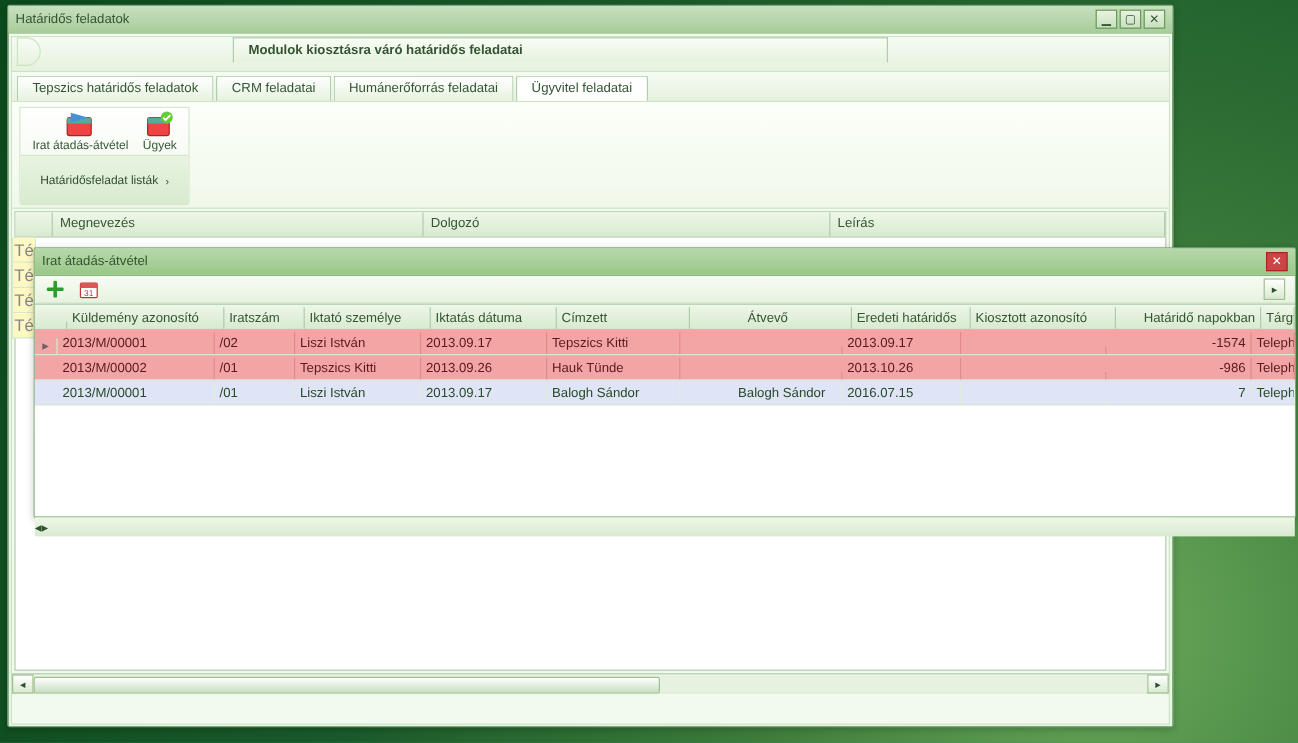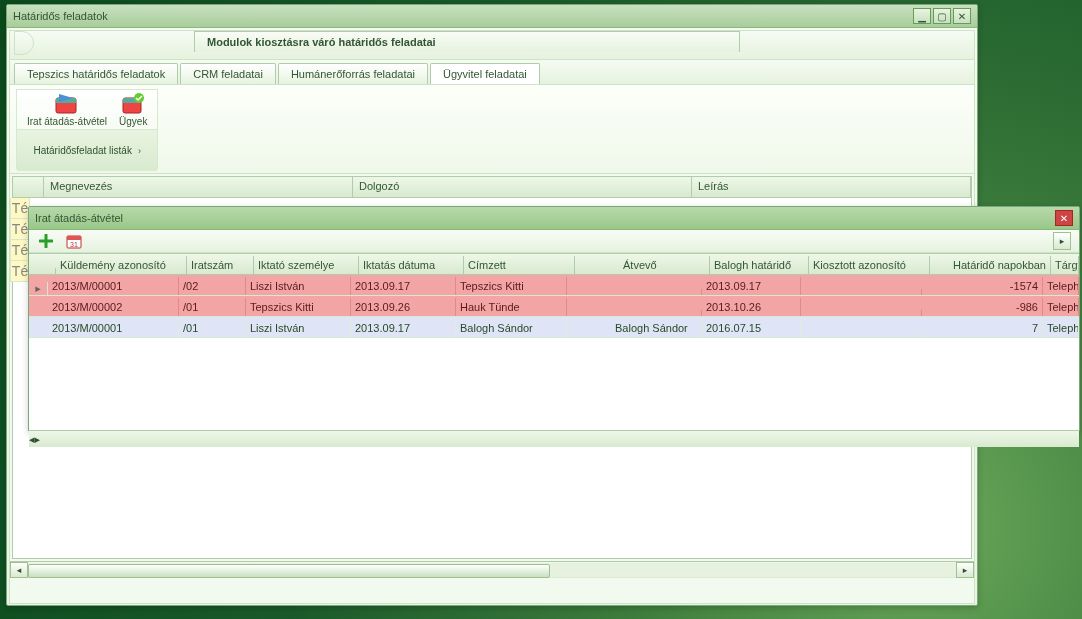--- a/index.html
+++ b/index.html
@@ -167,21 +167,21 @@
   </div>
   <div class="sw-grid">
     <div class="sw-hdr">
       <div class="c sel"></div>
       <div class="c w-id">Küldemény azonosító</div>
       <div class="c w-ir">Iratszám</div>
       <div class="c w-ik">Iktató személye</div>
       <div class="c w-dt">Iktatás dátuma</div>
       <div class="c w-cm">Címzett</div>
       <div class="c w-at">Átvevő</div>
-      <div class="c w-eh">Balogh határidő</div>
+      <div class="c w-eh">Eredeti határidős</div>
       <div class="c w-kh">Kiosztott azonosító</div>
       <div class="c w-hn">Határidő napokban</div>
       <div class="c w-tg">Tárgy</div>
     </div>
     <div id="sw-rows">
         <div class="sw-row row-red selmark">
           <div class="sel">▸</div>
           <div class="c w-id">2013/M/00001</div>
           <div class="c w-ir">/02</div>
           <div class="c w-ik">Liszi István</div>

